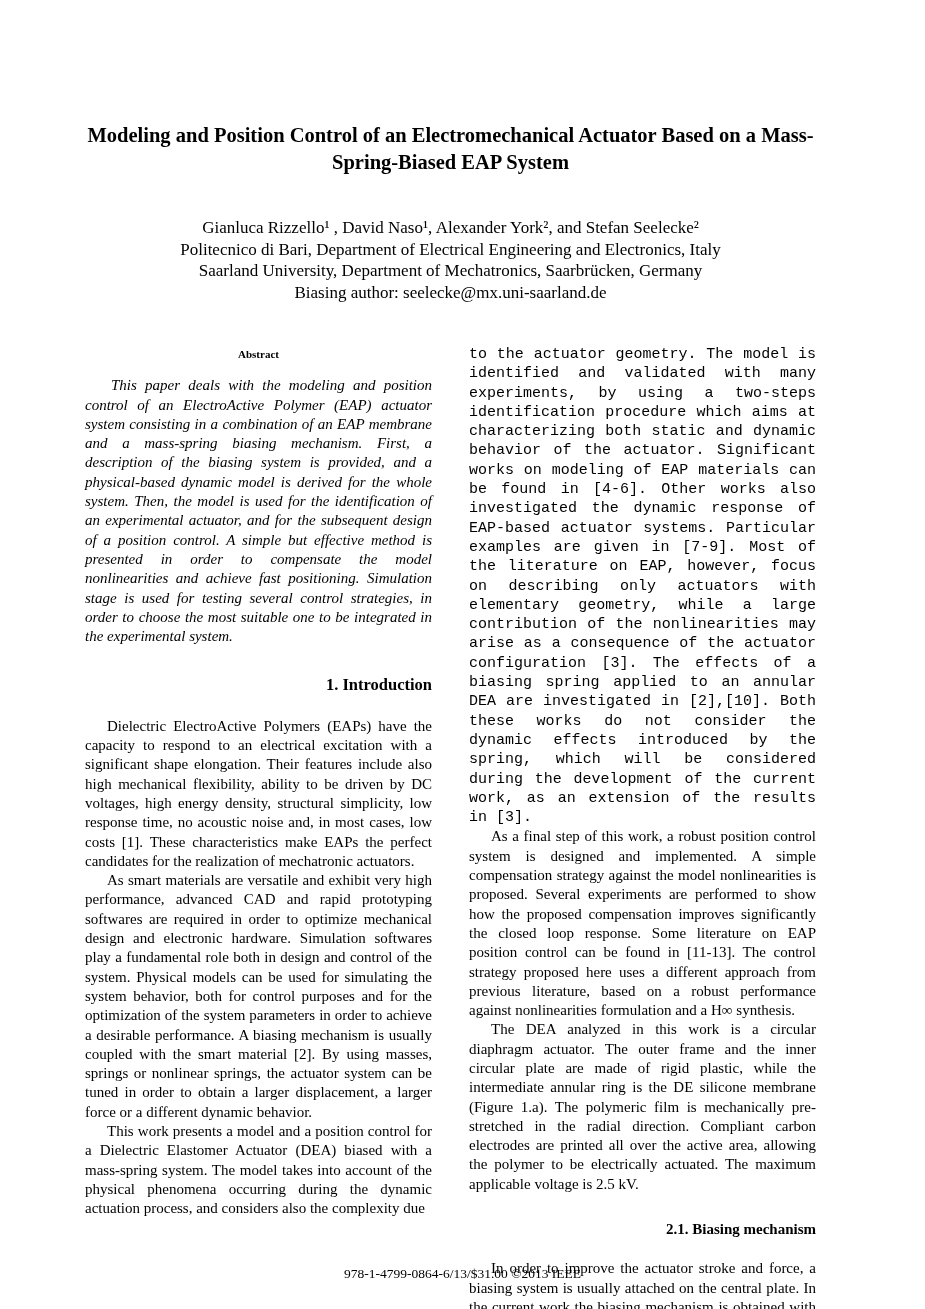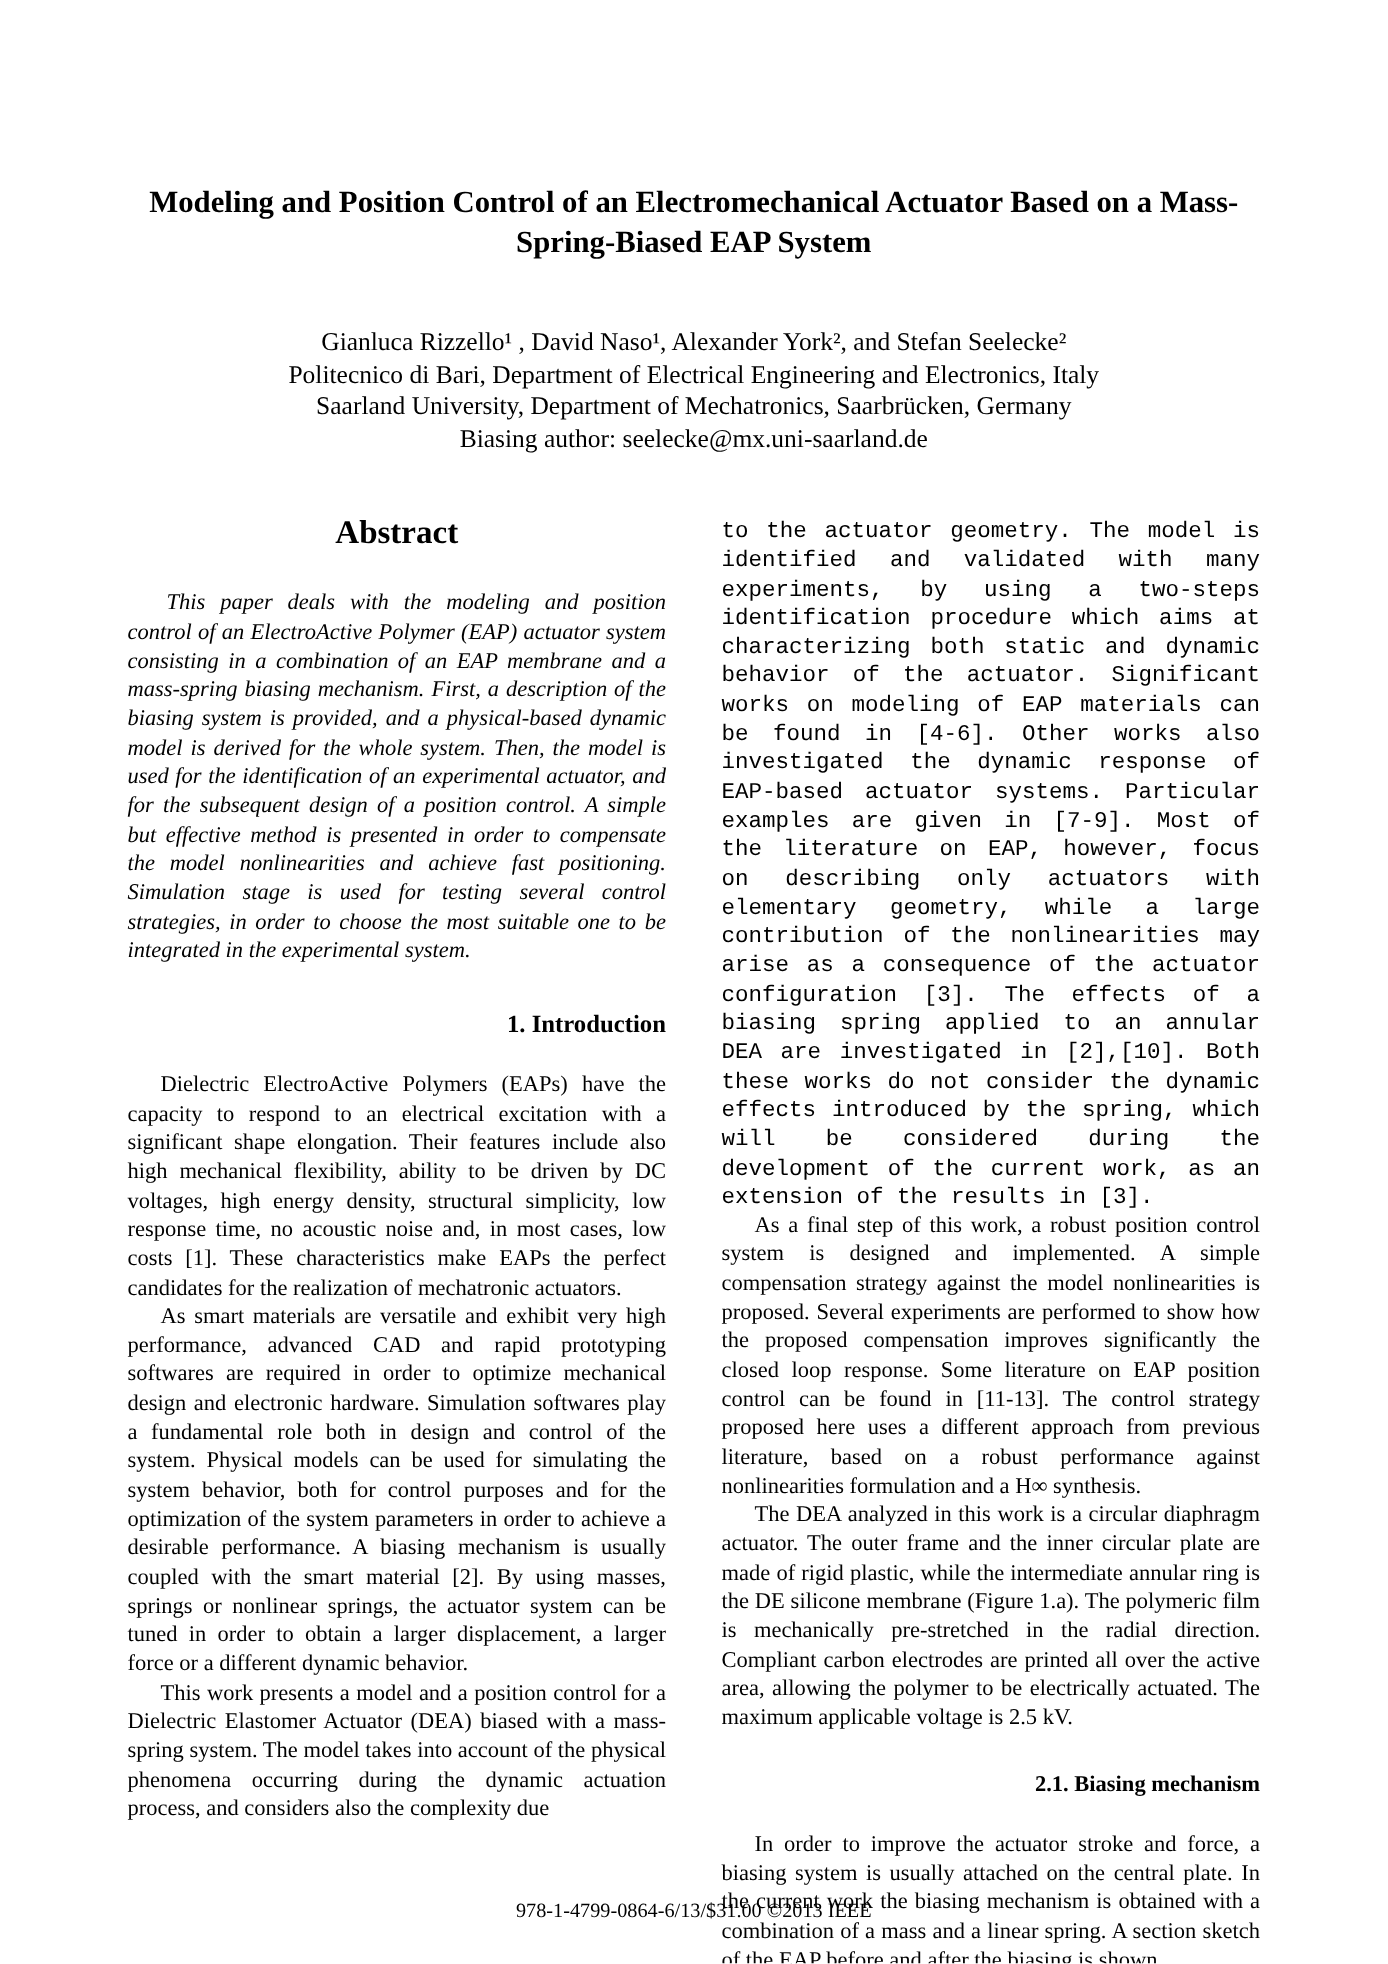--- a/index.html
+++ b/index.html
@@ -5,21 +5,21 @@
   * { margin: 0; padding: 0; box-sizing: border-box; }
   html, body { background: #ffffff; }
   .page {
     position: relative;
     width: 925px;
     height: 1309px;
     margin: 0 auto;
     background: #ffffff;
     color: #000000;
     font-family: "Liberation Serif", serif;
-    padding: 122px 85px 0 85px;
+    padding: 122px 109px 0 85px;
     overflow: hidden;
   }
   .title {
     text-align: center;
     font-weight: bold;
     font-size: 20.5px;
     line-height: 27px;
     max-width: 730px;
     margin: 0 auto;
   }
@@ -37,22 +37,22 @@
   }
   .col {
     width: 359px;
     font-size: 15px;
     line-height: 19.3px;
     text-align: justify;
   }
   .abstract-heading {
     text-align: center;
     font-weight: bold;
-    font-size: 22px;
-    margin-bottom: 29px;
+    font-size: 11px;
+    margin-bottom: 12px;
   }
   .abstract-body {
     font-style: italic;
     text-indent: 26px;
   }
   .section-heading {
     font-weight: bold;
     font-size: 16.5px;
     text-align: right;
     margin-top: 29px;

